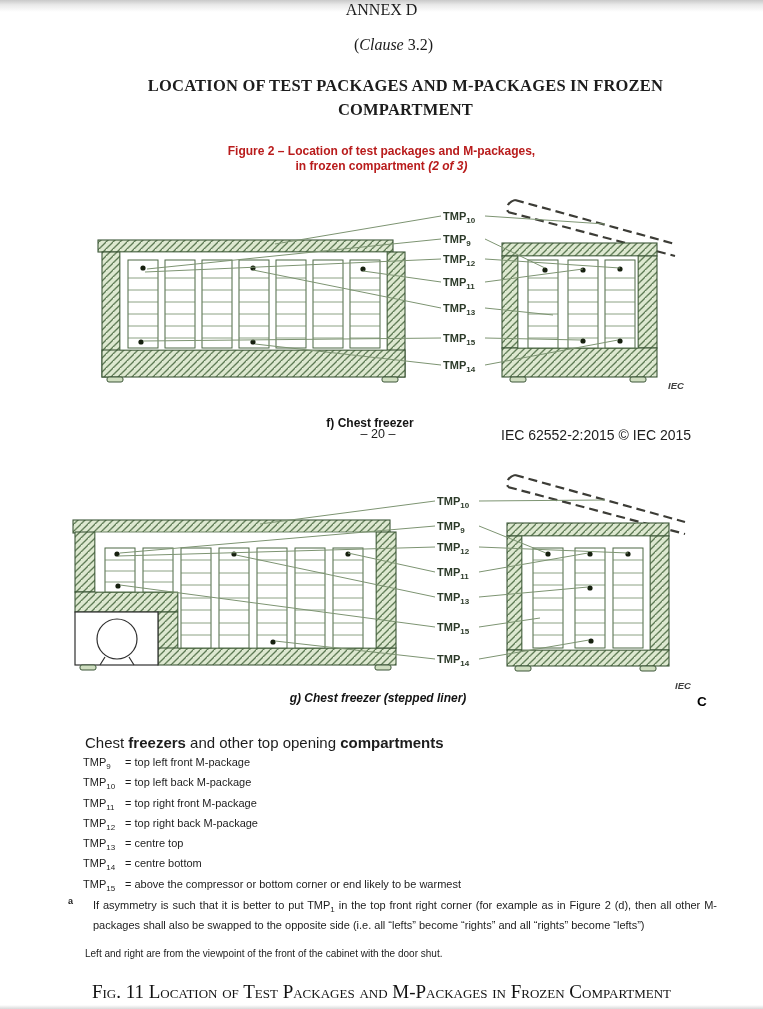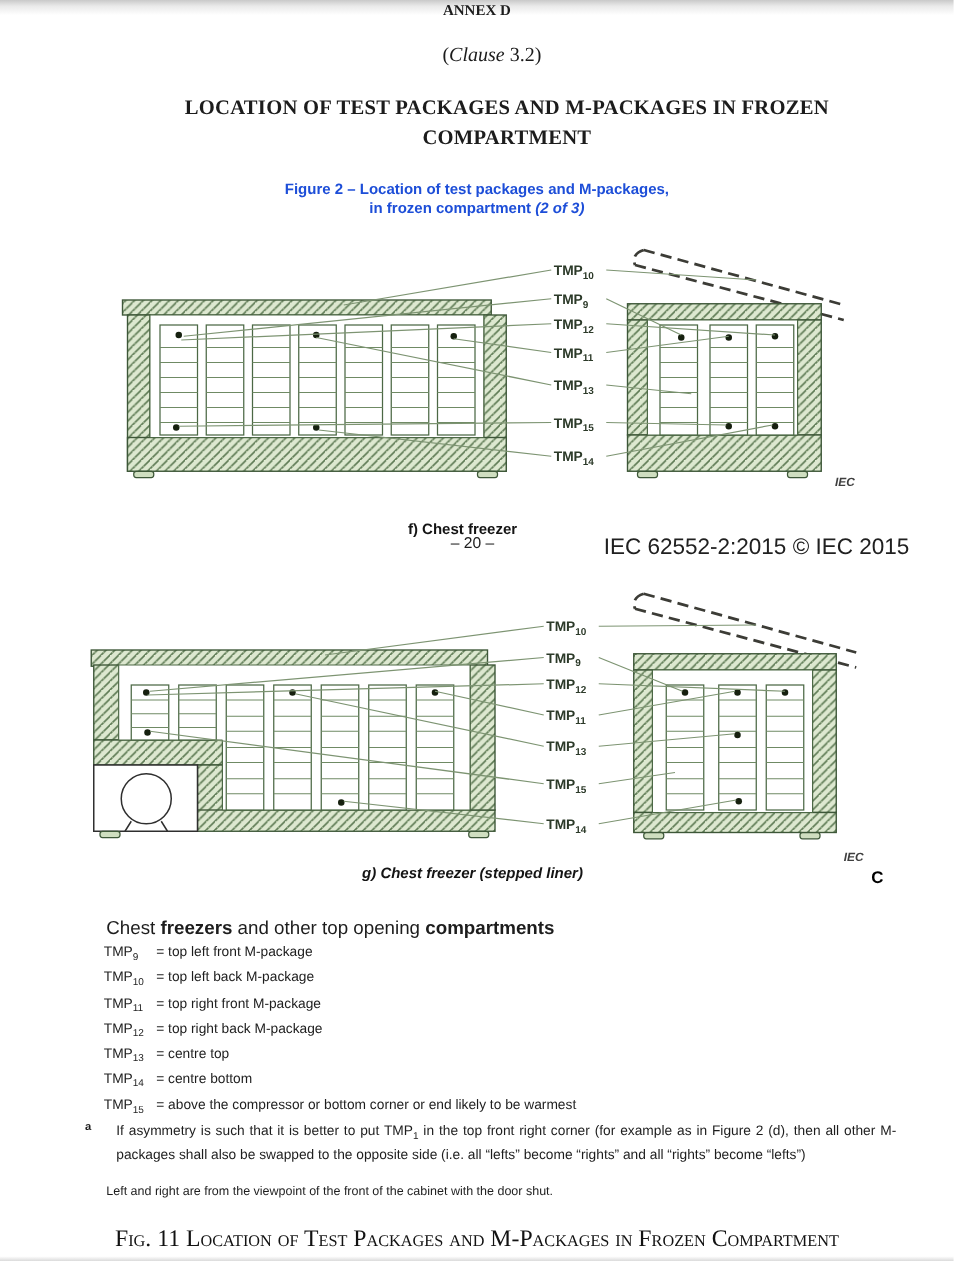--- a/index.html
+++ b/index.html
@@ -4,36 +4,36 @@
 <style>
   html,body{margin:0;padding:0;}
   body{width:763px;height:1009px;position:relative;background:#ffffff;overflow:hidden;
        font-family:"Liberation Sans",sans-serif;color:#1c1c1c;}
   .abs{position:absolute;}
   .top-strip{left:0;top:0;width:763px;height:12px;
        background:linear-gradient(to bottom,#c9c9c9 0%,#e9e9e9 40%,#ffffff 100%);}
   .bottom-strip{left:0;top:1005px;width:763px;height:4px;
        background:linear-gradient(to bottom,#ffffff,#d9d9d9);}
   .center{left:0;width:763px;text-align:center;}
-  .annex-title{top:1px;font-family:"Liberation Serif",serif;font-weight:bold;font-size:12px;}
+  .annex-title{top:1px;font-family:"Liberation Serif",serif;font-weight:normal;font-size:16px;}
   .clause{top:36px;font-family:"Liberation Serif",serif;font-size:16px;padding-left:12px;}
   .clause .it{font-style:italic;}
   .main-title{font-family:"Liberation Serif",serif;font-weight:bold;font-size:16.5px;letter-spacing:.2px;margin-left:24px;}
   .title-l1{top:76px;}
   .title-l2{top:100px;}
-  .figcap{font-weight:bold;font-size:12px;color:#1d4ed8;}
+  .figcap{font-weight:bold;font-size:12px;color:#b91c1c;}
   .figcap .it{font-style:italic;}
   .figcap-l1{top:144px;}
   .figcap-l2{top:159px;}
   .subcap{font-weight:bold;font-size:12px;color:#141414;}
   .fcap{top:416px;left:0;width:740px;text-align:center;}
   .gcap{top:691px;left:0;width:756px;text-align:center;font-style:italic;}
   .margin-c{left:697px;top:694px;font-weight:bold;font-size:13.5px;color:#000;}
   .pgnum{left:338px;top:427px;width:80px;text-align:center;font-size:12.5px;color:#202020;}
-  .docref{left:483px;top:427px;font-size:18px;color:#202020;}
+  .docref{left:501px;top:427px;font-size:14px;color:#202020;}
   .legend-head{left:85px;top:734px;font-size:15px;color:#1d1d1d;}
   .legend-head b{font-weight:bold;}
   .def-row{left:83px;font-size:11px;color:#1d1d1d;}
   .tmp-term{display:inline-block;width:42px;}
   sub{font-size:8px;}
   .footnote-marker{left:68px;top:896px;font-size:9px;font-weight:bold;color:#1d1d1d;}
   .footnote{left:93px;top:898px;width:624px;font-size:11px;line-height:14.5px;
        text-align:justify;color:#1d1d1d;}
   .viewnote{left:85px;top:948px;font-size:10px;color:#1d1d1d;}
   .fig11{top:981px;font-family:"Liberation Serif",serif;font-variant:small-caps;

